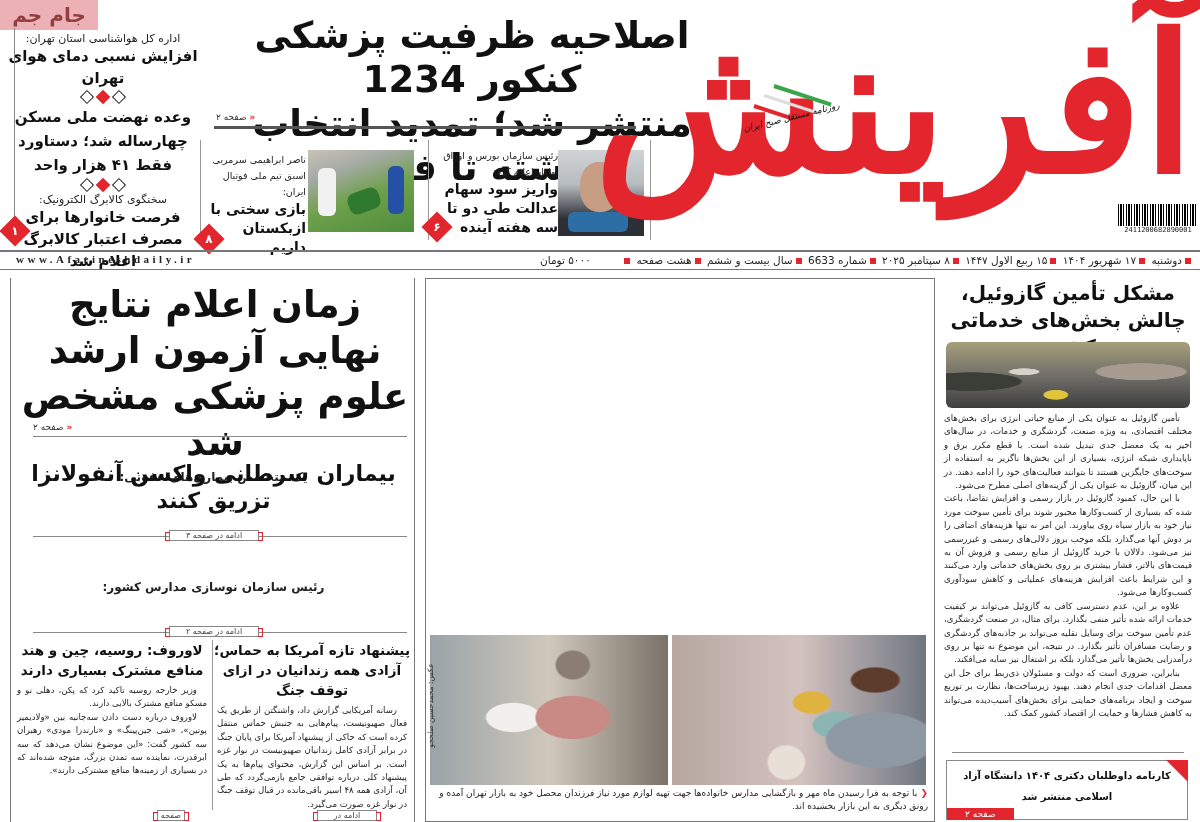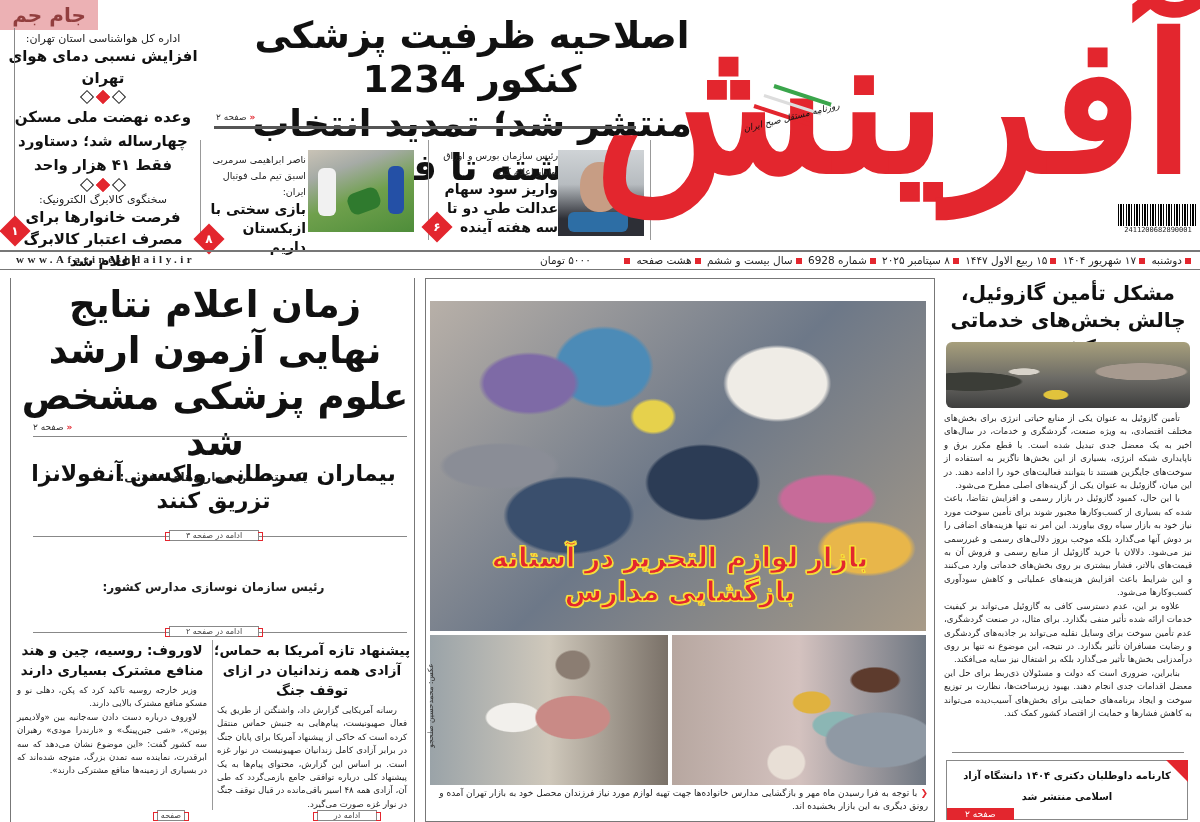--- a/index.html
+++ b/index.html
@@ -210,21 +210,21 @@
 </div>
 
 <div class="abs datebar">
   <div class="url">www.Afarineshdaily.ir</div>
   <div class="price">۵۰۰۰ تومان</div>
   <div class="info">
     <span class="sq"></span><span>دوشنبه</span>
     <span class="sq"></span><span>۱۷ شهریور ۱۴۰۴</span>
     <span class="sq"></span><span>۱۵ ربیع الاول ۱۴۴۷</span>
     <span class="sq"></span><span>۸ سپتامبر ۲۰۲۵</span>
-    <span class="sq"></span><span>شماره 6928</span>
+    <span class="sq"></span><span>شماره 6633</span>
     <span class="sq"></span><span>سال بیست و ششم</span>
     <span class="sq"></span><span>هشت صفحه</span>
     <span class="sq"></span>
   </div>
 </div>
 
 <div class="abs left-col">
   <div class="lc-main">زمان اعلام نتایج نهایی آزمون ارشد علوم پزشکی مشخص شد</div>
   <div class="abs page-ref lc-pageref"><span class="chev">«</span><span>صفحه ۲</span></div>
   <div class="hr" style="left:22px; top:158px; width:374px;"></div>
@@ -251,23 +251,20 @@
     <div class="t">لاوروف: روسیه، چین و هند منافع مشترک بسیاری دارند</div>
     <div class="b">
       <p>وزیر خارجه روسیه تاکید کرد که پکن، دهلی نو و مسکو منافع مشترک بالایی دارند.</p>
       <p>لاوروف درباره دست دادن سه‌جانبه بین «ولادیمیر پوتین»، «شی جین‌پینگ» و «نارندرا مودی» رهبران سه کشور گفت: «این موضوع نشان می‌دهد که سه ابرقدرت، نماینده سه تمدن بزرگ، متوجه شده‌اند که در بسیاری از زمینه‌ها منافع مشترکی دارند».</p>
     </div>
   </div>
   <div class="cont-box" style="left:146px; top:532px; width:28px;">صفحه ۵</div>
 </div>
 
 <div class="abs photo-block">
-  <div class="ph-main">
-    <div class="overlay">بازار لوازم التحریر در آستانه بازگشایی مدارس</div>
-  </div>
   <div class="ph-sub1"></div>
   <div class="ph-sub2"></div>
   <div class="photo-credit">
       <span>عکس: محمدحسین صلحجو</span>
     </div>
   <div class="caption"><span class="chev">❮ </span><span>با توجه به فرا رسیدن ماه مهر و بازگشایی مدارس خانواده‌ها جهت تهیه لوازم مورد نیاز فرزندان محصل خود به بازار تهران آمده و رونق دیگری به این بازار بخشیده اند.</span></div>
 </div>
 
 <div class="abs right-col">
   <div class="rc-title">مشکل تأمین گازوئیل، چالش بخش‌های خدماتی کشور</div>

